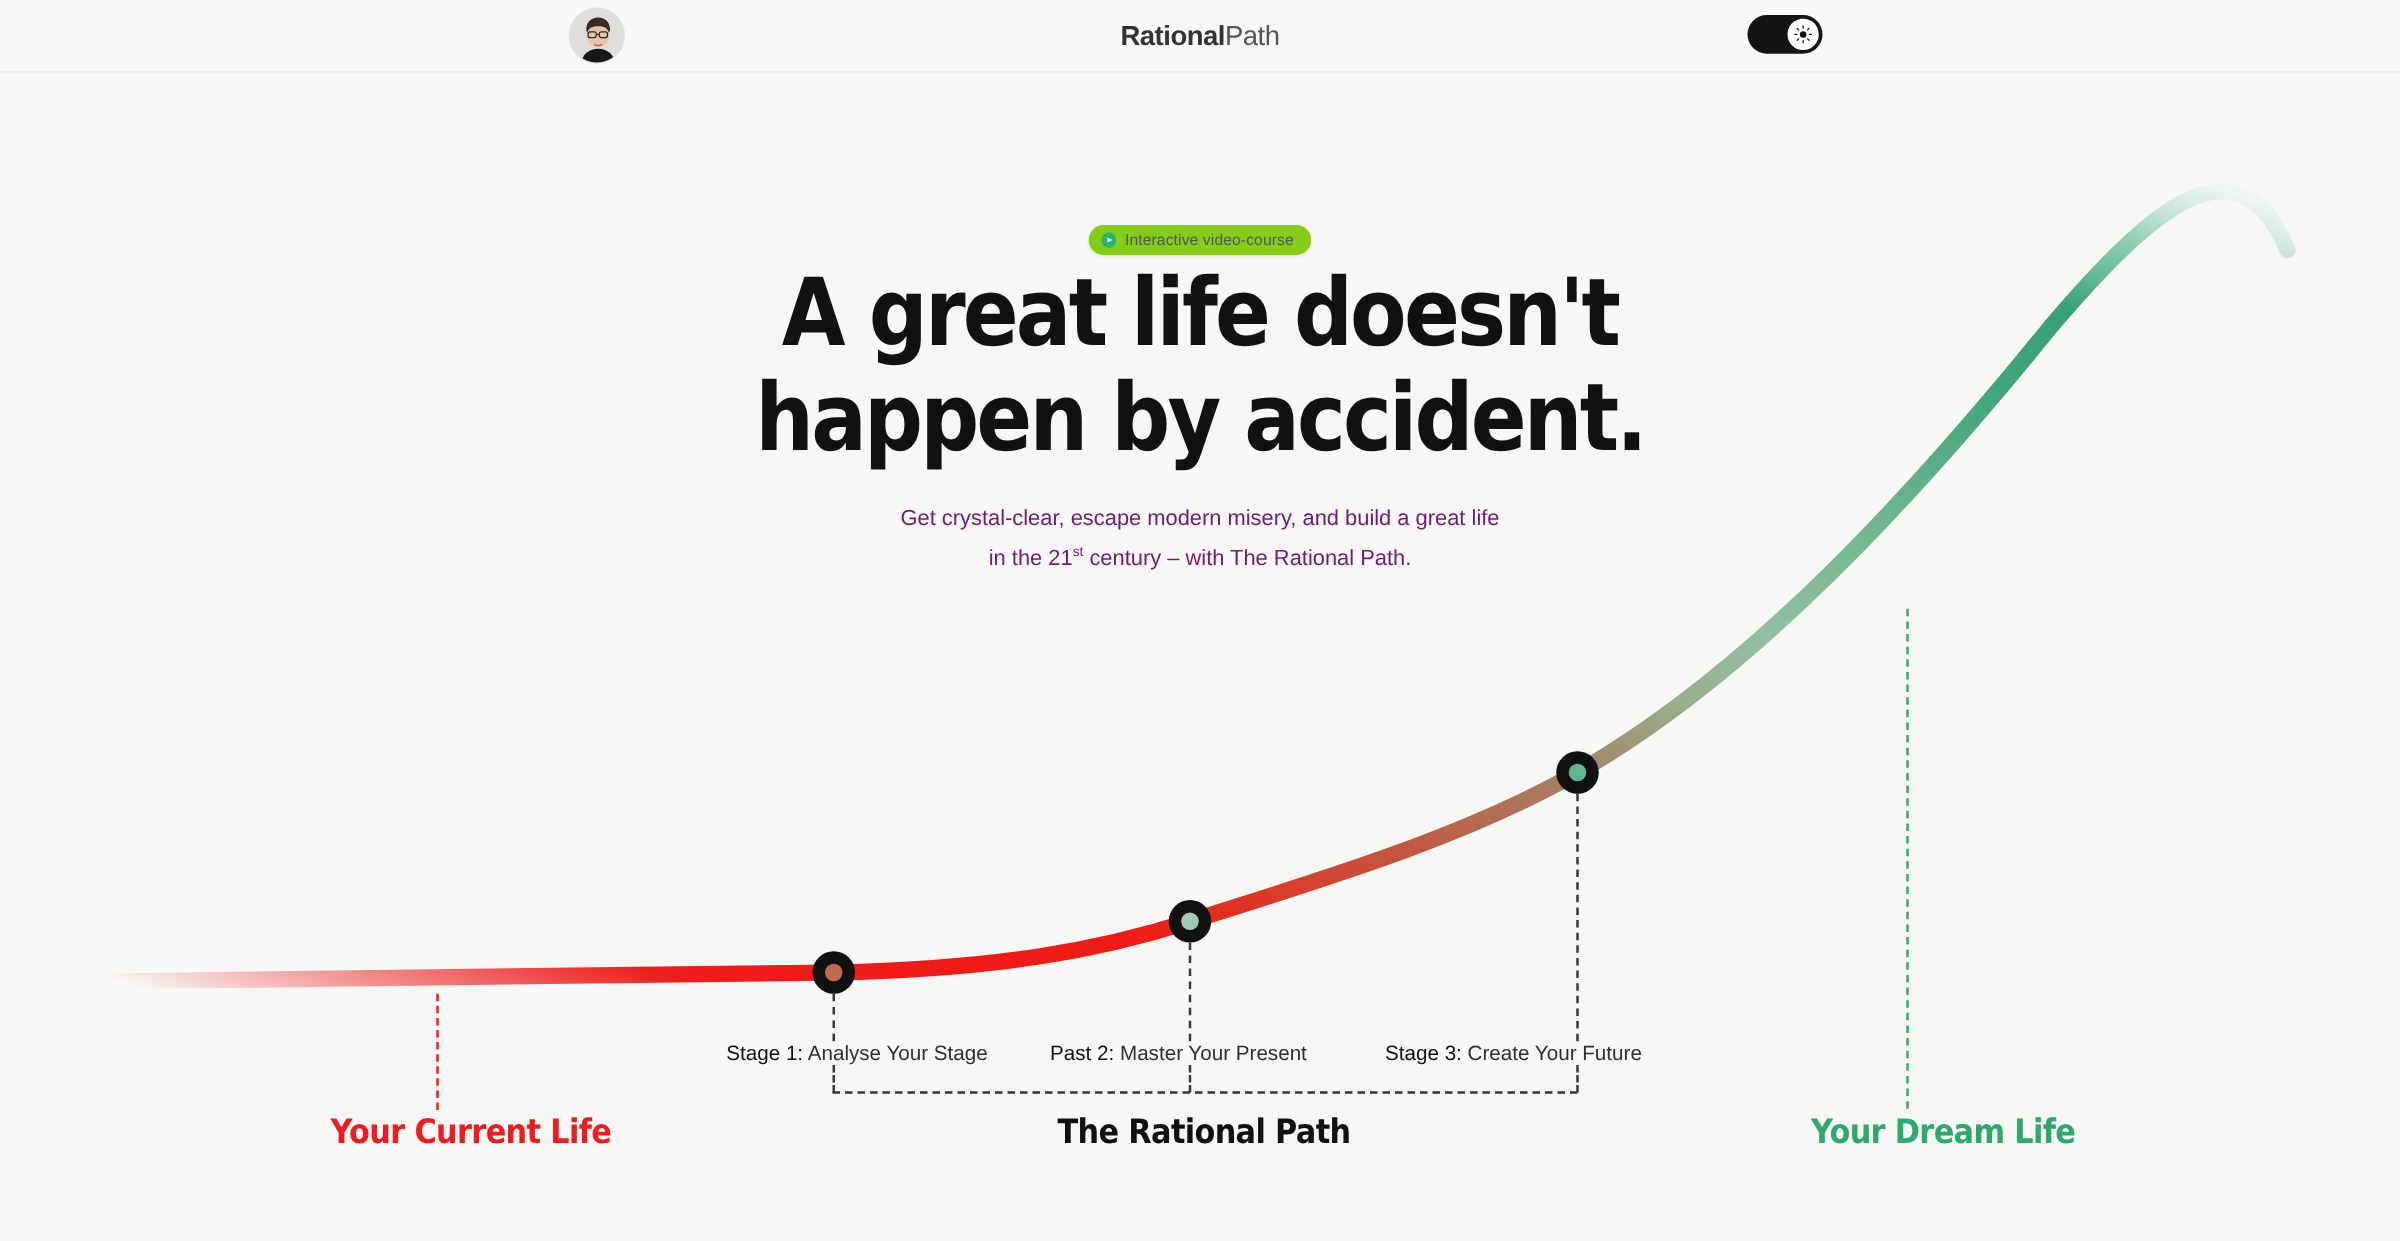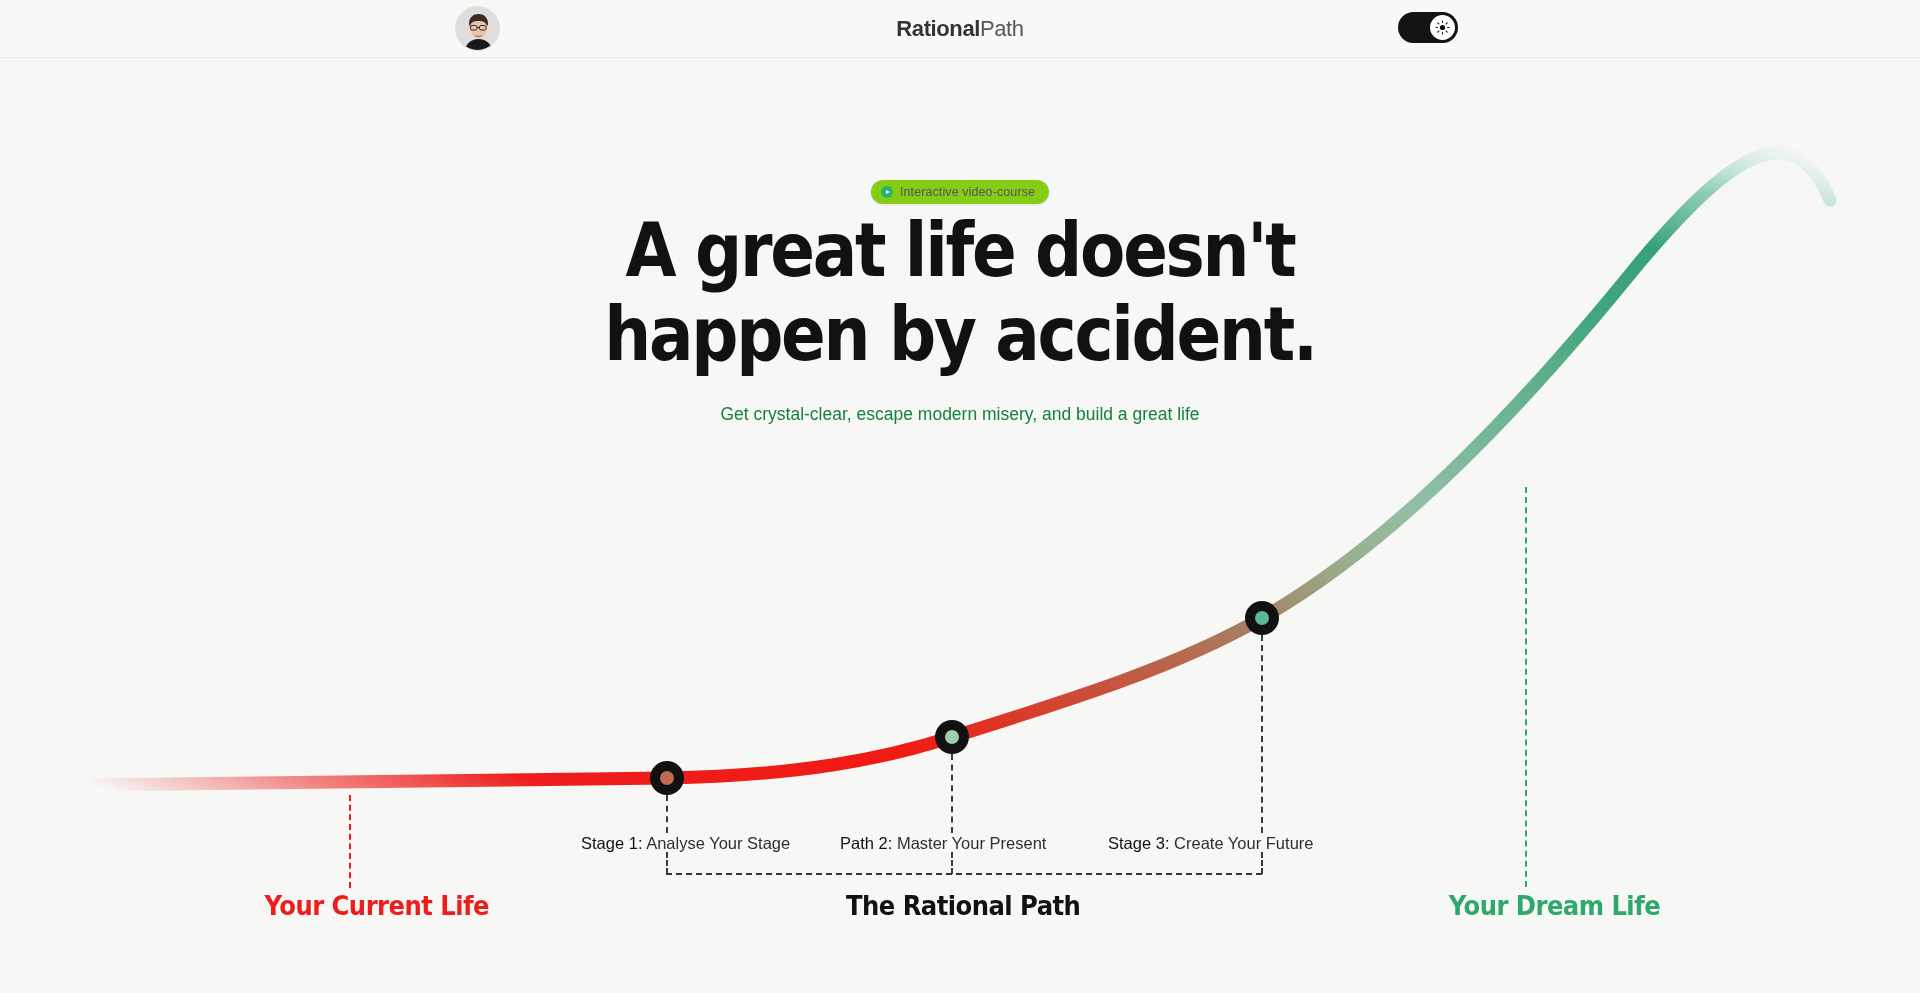--- a/index.html
+++ b/index.html
@@ -87,21 +87,21 @@
     line-height:84px;
     letter-spacing:-2.6px;
     color:#111112;
     transform:scaleX(0.88);
     z-index:20;
   }
 
   .subtitle {
     position:absolute; left:0; top:400px; width:1920px;
     text-align:center;
-    font-size:17.5px; line-height:28px; color:#15803d;
+    font-size:17.5px; line-height:28px; color:#701a75;
     z-index:20;
   }
   .subtitle sup { font-size:11px; vertical-align:super; }
 
   
   .curve-svg { position:absolute; left:0; top:0; width:1920px; height:993px; z-index:5; }
 
   
   .node {
     position:absolute; width:34px; height:34px; border-radius:50%;
@@ -218,20 +218,23 @@
     <span class="btext">Interactive video-course</span>
   </div>
 
   <div class="headline">
     <div>A great life doesn't</div>
     <div>happen by accident.</div>
   </div>
 
   <div class="subtitle">
     <div>Get crystal-clear, escape modern misery, and build a great life</div>
+    <div>
+      <span>in the 21</span><sup>st</sup><span> century – with The Rational Path.</span>
+    </div>
   </div>
 
   <div class="vline" style="left:349px; top:795px; height:93px; border-left-color:#EE1C1C;"></div>
 
   <div class="vline" style="left:1525px; top:487px; height:400px; border-left-color:#2FA86B;"></div>
 
   <div class="vline" style="left:666px; top:795px; height:38px; border-left-color:#3A3A3D;"></div>
   <div class="vline" style="left:951px; top:754px; height:79px; border-left-color:#3A3A3D;"></div>
   <div class="vline" style="left:1261px; top:635px; height:198px; border-left-color:#3A3A3D;"></div>
 
@@ -249,21 +252,21 @@
   </div>
   <div class="node" style="left:1245px; top:601px;">
     <span class="hole" style="background:#5FB594;"></span>
   </div>
 
   <div class="stage-label" style="left:581px; top:834px;">
     <b>Stage 1:</b>
     <span>Analyse Your Stage</span>
   </div>
   <div class="stage-label" style="left:840px; top:834px;">
-    <b>Path 2:</b>
+    <b>Past 2:</b>
     <span>Master Your Present</span>
   </div>
   <div class="stage-label" style="left:1108px; top:834px;">
     <b>Stage 3:</b>
     <span>Create Your Future</span>
   </div>
 
   <div class="big-label" style="left:252px; top:890px; color:#EE1C1C;">Your Current Life</div>
   <div class="big-label" style="left:833px; top:890px; color:#111112;">The Rational Path</div>
   <div class="big-label" style="left:1437px; top:890px; color:#2FA86B;">Your Dream Life</div>

